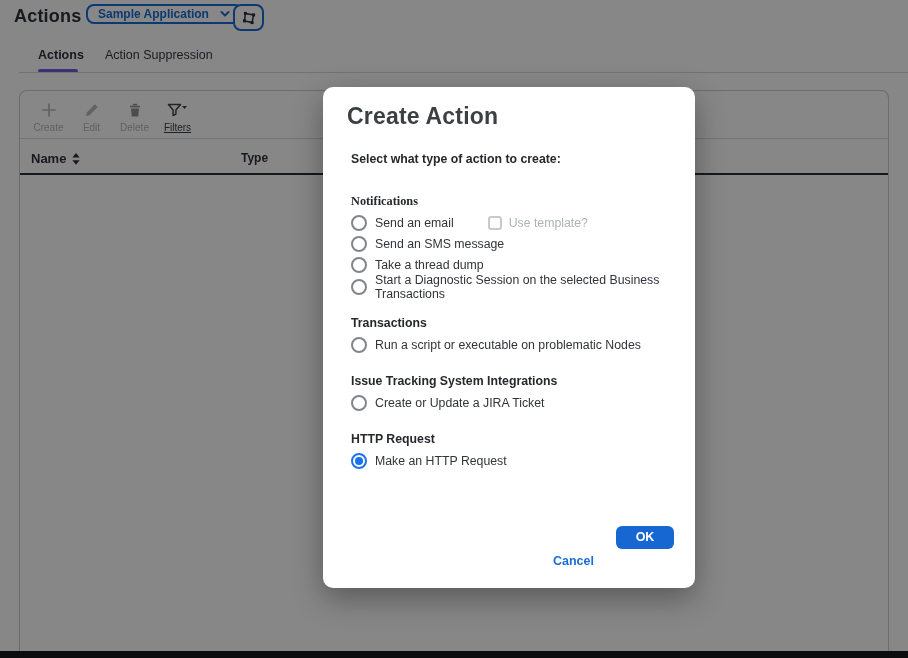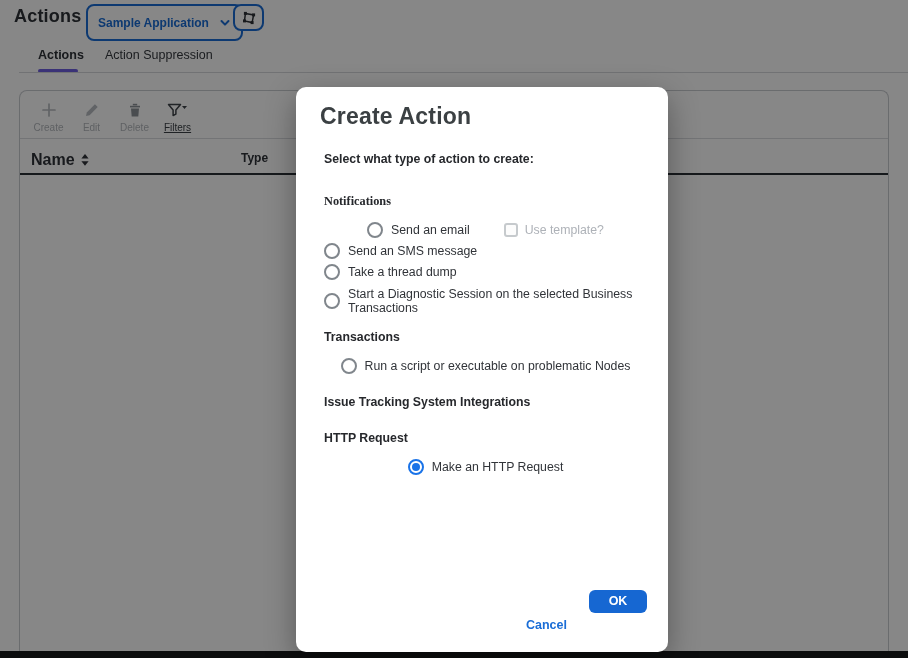--- a/index.html
+++ b/index.html
@@ -9,21 +9,21 @@
     background:#ffffff; position:relative;
     --accent-blue:#1a6dd6; --tab-underline-purple:#6f5fe0;
     --selected-radio-blue:#1a73e8; --ok-button-blue:#1667d2;
   }
   .stage { position:absolute; inset:0;border-radius:21px; }
 
   
   .page { position:absolute; inset:0; background:#fff; z-index:1; }
   .page-title { position:absolute; left:14px; top:6px; font-size:18px; font-weight:600; color:#2e3238; letter-spacing:.2px; }
   .app-btn {
-    position:absolute; left:86px; top:4px; height:37px; min-width:138px;
+    position:absolute; left:86px; top:4px; height:20px; min-width:138px;
     border:2px solid var(--accent-blue); border-radius:8px; background:#fff;
     display:flex; align-items:center; gap:10px; padding:0 10px;
     color:var(--accent-blue); font-size:12px; font-weight:700; cursor:pointer;
   }
   .flow-btn {
     position:absolute; left:233px; top:4px; width:31px; height:27px;
     border:2px solid var(--accent-blue); border-radius:8px; background:#fff;
     display:flex; align-items:center; justify-content:center; cursor:pointer; color:#2e3238;
   }
   .tab { position:absolute; top:48px; font-size:12.5px; color:#34383e; cursor:pointer; }
@@ -40,39 +40,39 @@
   .tb-btn { width:43px; display:flex; flex-direction:column; align-items:center; justify-content:center; gap:4px; cursor:default; }
   .tb-btn .tb-label { font-size:10px; }
   .tb-btn.disabled { color:#b7bbc0; }
   .tb-btn.disabled .tb-label { color:#b3b7bc; }
   .tb-btn.semi { color:#8d9298; }
   .tb-btn.semi .tb-label { color:#b3b7bc; }
   .tb-btn.enabled { color:#3f444a; cursor:pointer; }
   .tb-btn.enabled .tb-label { color:#3b4046;text-decoration:underline; }
   .toolbar-divider { position:absolute; left:0; right:0; top:47px; height:1px; background:#dadcdf; }
   .thead { position:absolute; left:0; right:0; top:48px; height:34px; }
-  .th-name { position:absolute; left:11px; top:12px; display:flex; align-items:center; gap:6px; font-size:16px; font-weight:700; color:#2e3238; cursor:pointer; }
+  .th-name { position:absolute; left:11px; top:12px; display:flex; align-items:center; gap:6px; font-size:13px; font-weight:700; color:#2e3238; cursor:pointer; }
   .th-type { position:absolute; left:221px; top:12px; font-size:12px; font-weight:700; color:#2e3238; }
   .thead-rule { position:absolute; left:0; right:0; top:82px; height:2px; background:#2b3036; }
   .tbody { position:absolute; left:0; right:0; top:84px; bottom:0; background:#fff; }
   .bottom-bar { position:absolute; left:0; right:0; bottom:0; height:7px; background:#17191c; z-index:2; }
 
   
   .overlay { position:absolute; inset:0; background:rgba(0,0,0,0.47); z-index:5; }
   .modal {
-    position:absolute; left:296px; top:87px; width:372px; height:565px; z-index:10;
+    position:absolute; left:323px; top:87px; width:372px; height:501px; z-index:10;
     background:#fff; border-radius:10px; box-shadow:0 10px 30px rgba(0,0,0,.35);
     padding:14px 21px 0 24px;
   }
   .m-title { font-size:23px; line-height:30px; font-weight:700; color:#3b4043; letter-spacing:.2px; }
   .m-prompt { margin-top:20px; padding-left:4px; font-size:12.3px; line-height:16px; font-weight:700; color:#26282c; }
   .m-section-heading { margin-top:20px; padding-left:4px; font-size:12.3px; line-height:16px; font-weight:700; color:#26282c; }
   .m-section-heading.first { margin-top:26px;font-family:Liberation Serif, serif; }
   .opt-row { margin-top:4px; padding-left:4px; height:17px; display:flex; align-items:center; gap:8px; cursor:pointer; }
-  .opt-row.first { margin-top:12px;justify-content:center; }
+  .opt-row.first { margin-top:5px; }
   .radio {
     width:16px; height:16px; flex:0 0 16px; border-radius:50%;
     border:2px solid #80868c; background:#fff; position:relative;
   }
   .radio.selected { border-color:var(--selected-radio-blue); }
   .radio.selected::after {
     content:""; position:absolute; left:2px; top:2px; width:8px; height:8px;
     border-radius:50%; background:var(--selected-radio-blue);
   }
   .opt-label { font-size:12.3px; color:#313439; }
@@ -216,20 +216,24 @@
       <span class="opt-label">Start a Diagnostic Session on the selected Business Transactions</span>
     </div>
 
     <div class="m-section-heading">Transactions</div>
     <div class="opt-row first">
       <span class="radio"></span>
       <span class="opt-label">Run a script or executable on problematic Nodes</span>
     </div>
 
     <div class="m-section-heading">Issue Tracking System Integrations</div>
+    <div class="opt-row first">
+      <span class="radio"></span>
+      <span class="opt-label">Create or Update a JIRA Ticket</span>
+    </div>
 
     <div class="m-section-heading">HTTP Request</div>
     <div class="opt-row first">
       <span class="radio selected"></span>
       <span class="opt-label">Make an HTTP Request</span>
     </div>
 
     <div class="m-footer">
       <span class="cancel-link">Cancel</span>
       <button class="ok-btn">OK</button>

